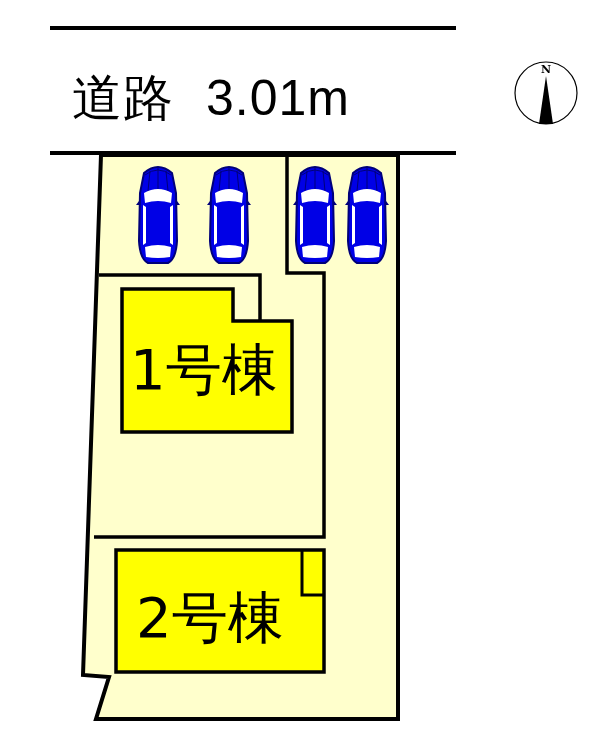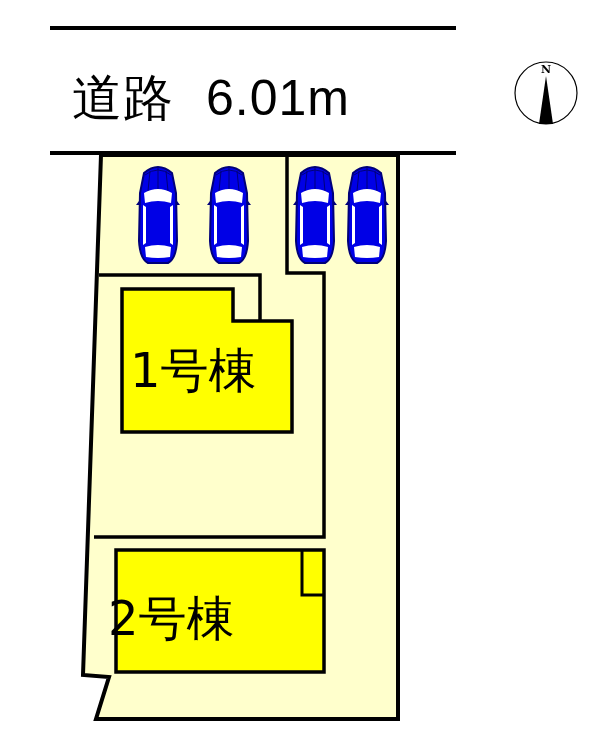--- a/index.html
+++ b/index.html
@@ -1,23 +1,23 @@
 <!DOCTYPE html>
 <html><head>
 <meta charset="utf-8">
 <style>
   html, body { margin: 0; padding: 0; background: #ffffff; }
   body { width: 601px; height: 733px; position: relative; overflow: hidden; font-family: "DejaVu Sans", "Liberation Sans", sans-serif; }
   #plan { position: absolute; left: 0; top: 0; width: 601px; height: 733px; }
   .road-label { position: absolute; left: 72px; top: 68px; font-size: 50px; line-height: 60px; color: #000; white-space: nowrap; letter-spacing: 1px; }
   .road-label .name { font-family: Liberation Sans, sans-serif; font-weight: normal; }
   .road-label .width { font-family: "Liberation Sans", sans-serif; margin-left: 32px; }
-  .bldg-label { position: absolute; font-size: 48px; line-height: 56px; color: #000; white-space: nowrap; font-family: "DejaVu Sans", sans-serif; }
+  .bldg-label { position: absolute; font-size: 56px; line-height: 56px; color: #000; white-space: nowrap; font-family: "DejaVu Sans", sans-serif; }
   .bldg1 { left: 130px; top: 342px; }
-  .bldg2 { left: 108px; top: 590px; }
+  .bldg2 { left: 136px; top: 590px; }
   .compass { position: absolute; left: 513px; top: 60px; width: 66px; height: 66px; }
 </style>
 </head>
 <body>
 
 <svg id="plan" viewBox="0 0 601 733" xmlns="http://www.w3.org/2000/svg">
   <defs>
     <g id="car">
 
       <path d="M8,10 Q22,-2 36,10 L40,30 L41,78 Q40,96 32,100 L12,100 Q4,96 3,78 L4,30 Z" fill="#0000e6" stroke="#00007a" stroke-width="2"></path>
@@ -51,21 +51,21 @@
   <rect x="116" y="550" width="208" height="122" fill="#ffff00" stroke="#000" stroke-width="3.5"></rect>
   <polyline points="302,550 302,595 323,595" fill="none" stroke="#000" stroke-width="3"></polyline>
 
   <use href="#car" x="136" y="163"></use>
   <use href="#car" x="207" y="163"></use>
   <use href="#car" x="293" y="163"></use>
   <use href="#car" x="345" y="163"></use>
 </svg>
 
 <div class="road-label">
-  <span class="name">道路</span><span class="width">6.01m</span>
+  <span class="name">道路</span><span class="width">3.01m</span>
 </div>
 
 <div class="bldg-label bldg1">1号棟</div>
 <div class="bldg-label bldg2">2号棟</div>
 
 <svg class="compass" viewBox="0 0 66 66" xmlns="http://www.w3.org/2000/svg">
   <circle cx="33" cy="33" r="31" fill="#fff" stroke="#000" stroke-width="1.2"></circle>
   <polygon points="33,16 26,64 40,64" fill="#000"></polygon>
   <text x="33" y="13" text-anchor="middle" font-family="DejaVu Serif, serif" font-weight="bold" font-size="11" fill="#000">N</text>
 </svg>

